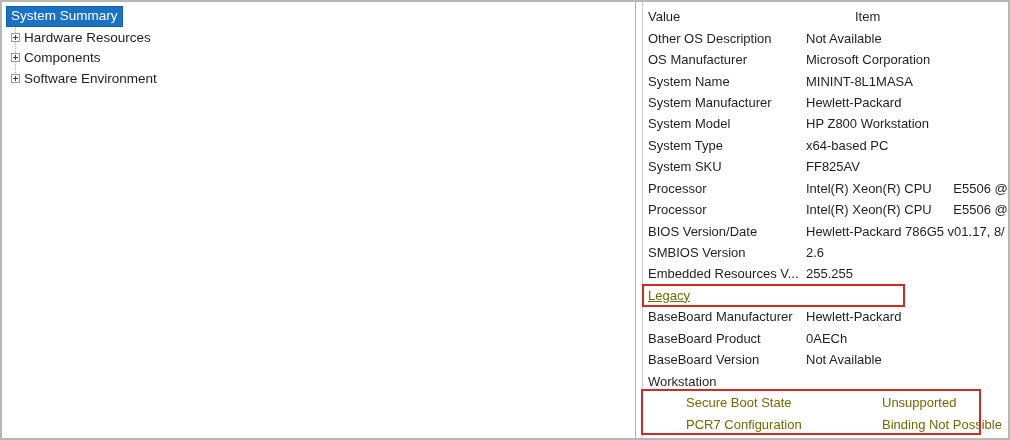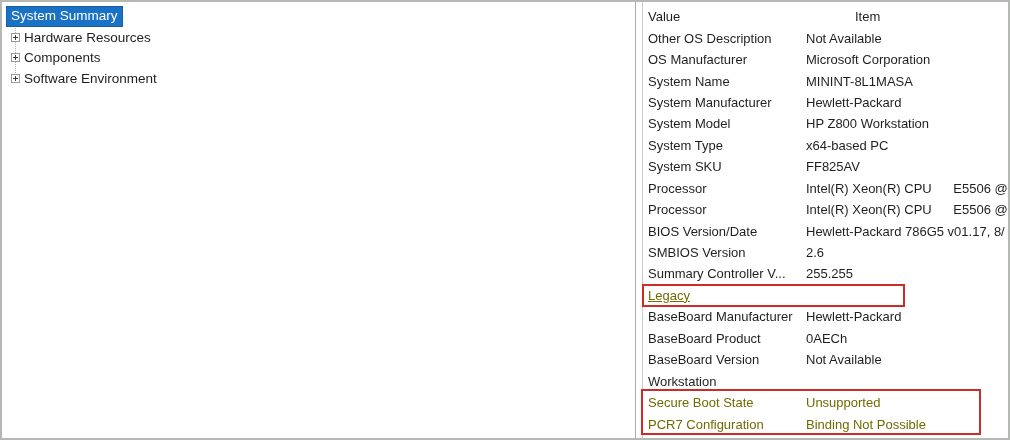--- a/index.html
+++ b/index.html
@@ -86,21 +86,21 @@
     overflow: hidden;
   }
   .cell {
     font-size: 13px;
     color: #1f1f1f;
     white-space: pre;
     overflow: hidden;
   }
   .cell-item { width: 158px; flex: 0 0 158px; padding-left: 5px; }
   .cell-value { flex: 1 1 auto; padding-left: 5px; }
-  .olive .cell-item, .olive .cell-value { color: #6f6b00; }
+  .olive .cell-item, .olive .cell-value { color: #6f6b00; margin-left: 38px; }
   .olive-value .cell-value { color: #6f6b00; text-decoration: underline; }
 
   
   .annotation {
     position: absolute;
     border: 2px solid #cd2b27;
     background: transparent;
     pointer-events: none;
   }
   .annotation-bios { left: 640px; top: 282px; width: 263px; height: 23px; }
@@ -180,21 +180,21 @@
       </div>
       <div class="detail-row">
         <div class="cell cell-item">BIOS Version/Date</div>
         <div class="cell cell-value">Hewlett-Packard 786G5 v01.17, 8/</div>
       </div>
       <div class="detail-row">
         <div class="cell cell-item">SMBIOS Version</div>
         <div class="cell cell-value">2.6</div>
       </div>
       <div class="detail-row">
-        <div class="cell cell-item">Summary Controller V...</div>
+        <div class="cell cell-item">Embedded Resources V...</div>
         <div class="cell cell-value">255.255</div>
       </div>
       <div class="detail-row olive-value">
         <div class="cell cell-value">Legacy</div>
       </div>
       <div class="detail-row">
         <div class="cell cell-item">BaseBoard Manufacturer</div>
         <div class="cell cell-value">Hewlett-Packard</div>
       </div>
       <div class="detail-row">

